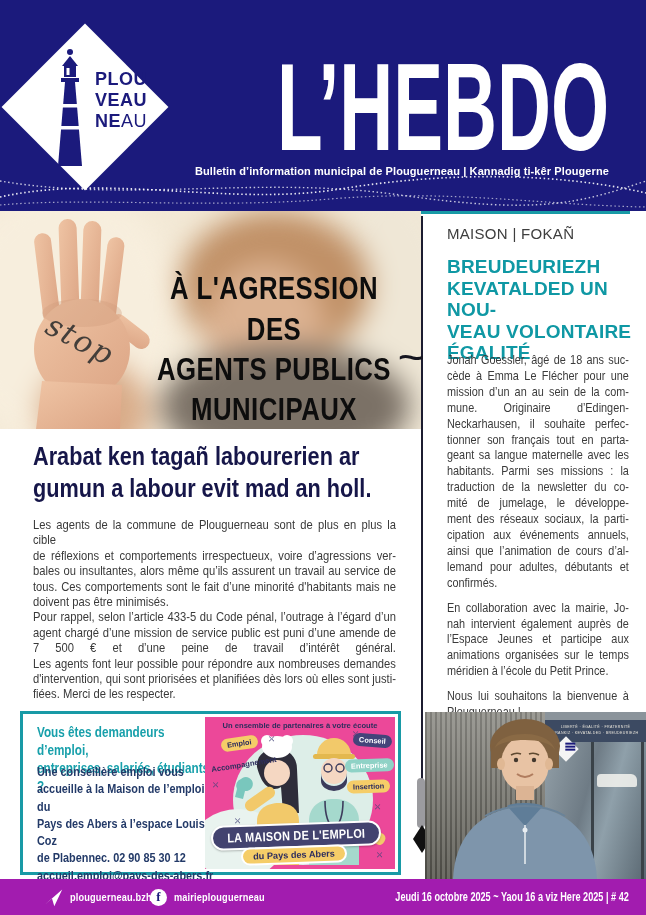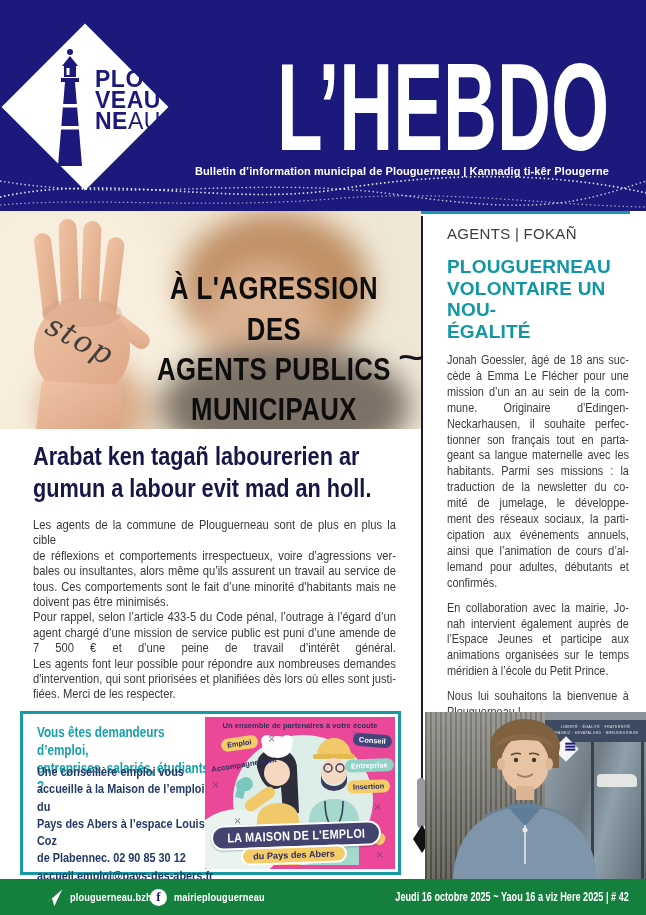--- a/index.html
+++ b/index.html
@@ -8,21 +8,21 @@
     position:relative;width:646px;height:915px;margin:0 auto;
     background:#ffffff;overflow:hidden;
     font-family:"Liberation Sans",sans-serif;
   }
 
   
   .header{position:absolute;left:0;top:0;width:646px;height:211px;background:#1b1a7c;}
   .logo-diamond{position:absolute;left:26px;top:48px;width:118px;height:118px;background:#ffffff;transform:rotate(45deg);}
   .logo-content{position:absolute;left:0;top:0;width:200px;height:211px;}
   .lighthouse{position:absolute;left:48px;top:44px;}
-  .logo-text{position:absolute;left:95px;top:69px;color:#1b1a7c;font-size:23px;line-height:21px;font-weight:bold;letter-spacing:.5px;}
+  .logo-text{position:absolute;left:95px;top:69px;color:#1b1a7c;font-size:18px;line-height:21px;font-weight:bold;letter-spacing:.5px;}
   .logo-text .lt{font-weight:400;}
   .masthead-svg{position:absolute;right:32px;top:38px;}
   .header-subtitle{position:absolute;right:37px;top:165px;color:#ffffff;font-size:11px;font-weight:bold;letter-spacing:.1px;}
   .waves{position:absolute;left:0;bottom:0;width:646px;height:44px;}
 
   
   .content{position:absolute;left:0;top:211px;width:646px;height:668px;background:#fff;}
 
   
   .photo-top{position:absolute;left:0;top:0;width:421px;height:218px;background:#f3e9d6;overflow:hidden;}
@@ -127,21 +127,21 @@
   .glass{position:absolute;left:0;top:30px;width:101px;height:137px;
     background:linear-gradient(105deg,#93a0a8,#6e7b85 40%,#8fa0aa 60%,#5a6872);}
   .frame-v1{position:absolute;left:46px;top:30px;width:3px;height:137px;background:#3a4248;}
   .frame-v2{position:absolute;left:96px;top:30px;width:3px;height:137px;background:#3a4248;}
   .mini-diamond{position:absolute;left:12px;top:28px;width:18px;height:18px;background:#f4f4f4;transform:rotate(45deg);}
   .mini-diamond i{position:absolute;left:4px;top:5px;width:10px;height:1.5px;background:#1b1a7c;box-shadow:0 3px 0 #1b1a7c,0 6px 0 #1b1a7c;transform:rotate(-45deg);transform-origin:0 0;}
   .car{position:absolute;left:52px;top:62px;width:40px;height:13px;background:rgba(245,245,240,.85);border-radius:4px 6px 2px 2px;}
   .man-svg{position:absolute;left:0;top:0;}
 
   
-  .footer{position:absolute;left:0;top:879px;width:646px;height:36px;background:#15803d;color:#fff;padding-left:10px;}
+  .footer{position:absolute;left:0;top:879px;width:646px;height:36px;background:#a21caf;color:#fff;padding-left:10px;}
   .footer-item{position:absolute;display:flex;align-items:center;gap:7px;top:0;height:36px;}
   .footer-site{left:44px;}
   .footer-fb{left:150px;}
   .footer-label{font-weight:bold;font-size:11.5px;letter-spacing:.2px;transform:scaleX(.8);transform-origin:0 50%;white-space:nowrap;}
   .footer-date{position:absolute;right:17px;top:0;height:36px;display:flex;align-items:center;
     font-weight:bold;font-size:12.5px;transform:scaleX(.73);transform-origin:100% 50%;white-space:nowrap;}
   .fb-circle{width:17px;height:17px;border-radius:50%;background:#ffffff;color:#1b1a7c;
     display:flex;align-items:center;justify-content:center;font-weight:bold;font-size:13px;font-family:"Liberation Serif",serif;}
 </style>
 </head>
@@ -304,24 +304,25 @@
     </div>
 
     <div class="focus-topline"></div>
     <div class="col-divider"></div>
     <div class="divider-rod"></div>
     <svg class="divider-diamond" width="18" height="28" viewBox="0 0 18 28">
       <polygon points="9,0 18,14 9,28 0,14" fill="#111111"></polygon>
     </svg>
     <span class="squiggle"></span>
 
-    <div class="focus-kicker">AGENTS | FOKAÑ</div>
+    <div class="focus-kicker">MAISON | FOKAÑ</div>
     <div class="focus-title">
-        <div class="bline">PLOUGUERNEAU</div>
-        <div class="bline">VOLONTAIRE UN NOU-</div>
+        <div class="bline">BREUDEURIEZH</div>
+        <div class="bline">KEVATALDED UN NOU-</div>
+        <div class="bline">VEAU VOLONTAIRE</div>
         <div class="bline">ÉGALITÉ</div>
       </div>
     <div class="focus-body">
         <div class="para">
           <div class="line">Jonah Goessler, âgé de 18 ans suc-</div>
           <div class="line">cède à Emma Le Flécher pour une</div>
           <div class="line">mission d’un an au sein de la com-</div>
           <div class="line">mune. Originaire d’Edingen-</div>
           <div class="line">Neckarhausen, il souhaite perfec-</div>
           <div class="line">tionner son français tout en parta-</div>

